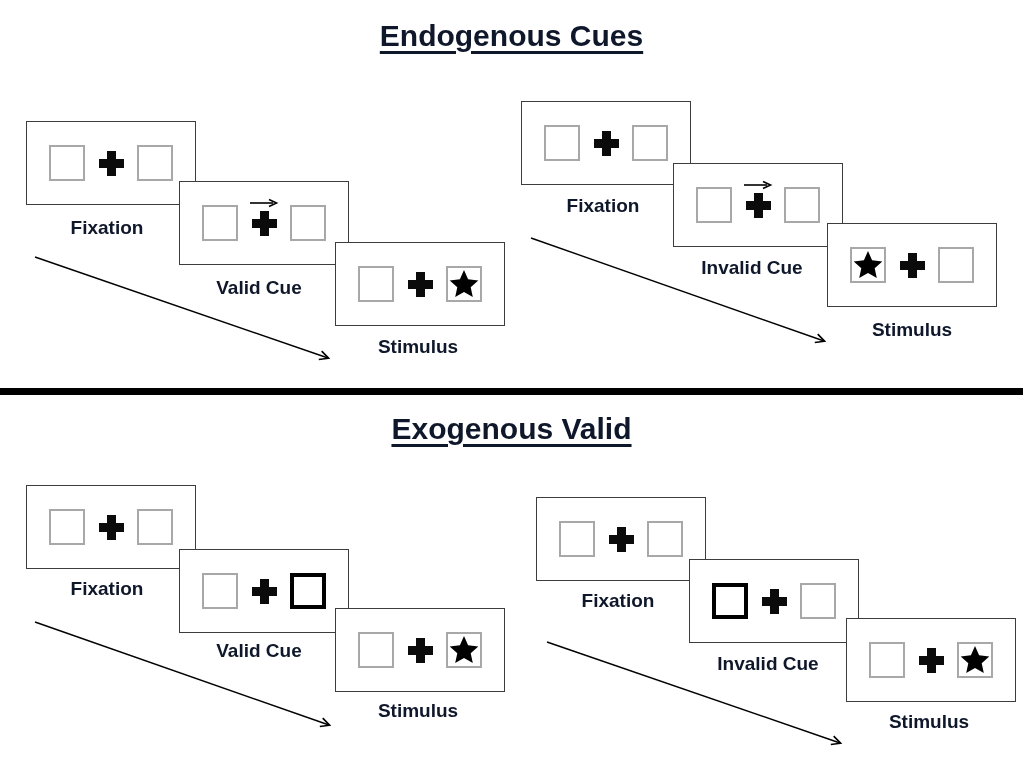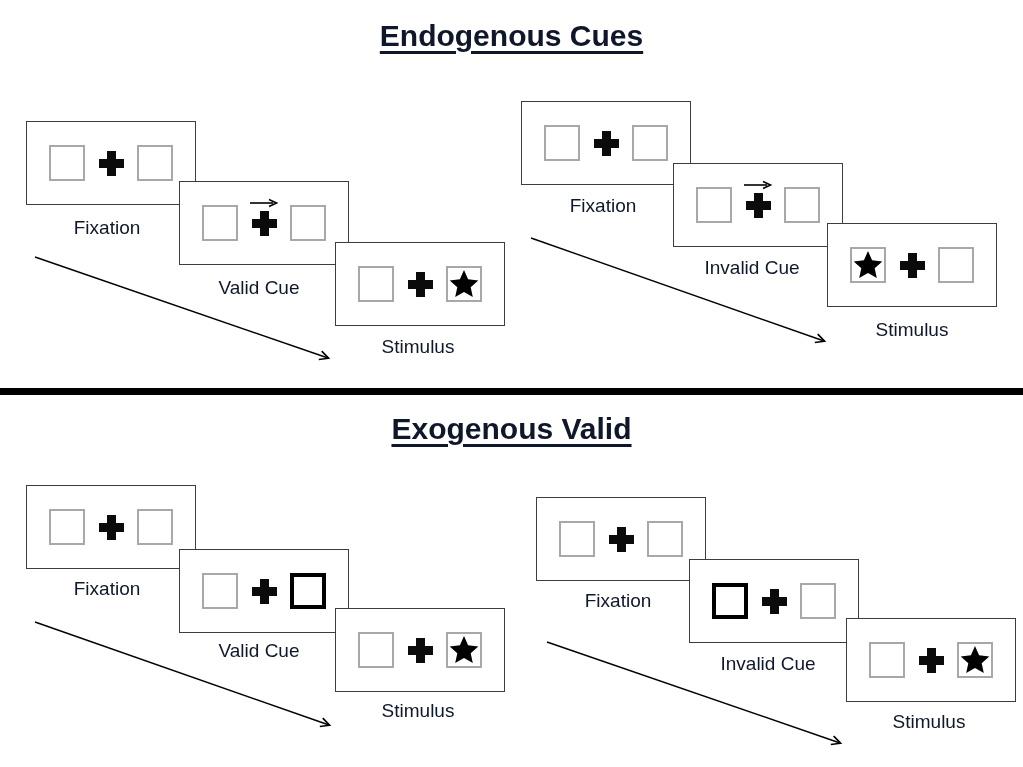--- a/index.html
+++ b/index.html
@@ -30,21 +30,21 @@
   }
   .sq.cue{border:4px solid #000;}
   .sq.starbox{display:flex;align-items:center;justify-content:center;}
   .cross{position:relative;width:25px;height:25px;flex:none;}
   .cross::before{content:"";position:absolute;left:0;top:8px;width:25px;height:9px;background:#0b0b0b;}
   .cross::after{content:"";position:absolute;left:8px;top:0;width:9px;height:25px;background:#0b0b0b;}
   .ccol{display:flex;flex-direction:column;align-items:center;flex:none;margin-top:-13px;}
   .cue-arrow{margin-bottom:3px;display:block;}
   .step-label{
     position:absolute;transform:translateX(-50%);z-index:5;
-    font-size:19px;font-weight:normal;white-space:nowrap;line-height:1.15;
+    font-size:19px;font-weight:bold;white-space:nowrap;line-height:1.15;
   }
   .z1{z-index:1}.z2{z-index:2}.z3{z-index:3}
 </style>
 </head>
 <body>
 
 <div class="canvas">
 
   <div class="sec-title" style="top:19px">
     <span>Endogenous Cues</span>

